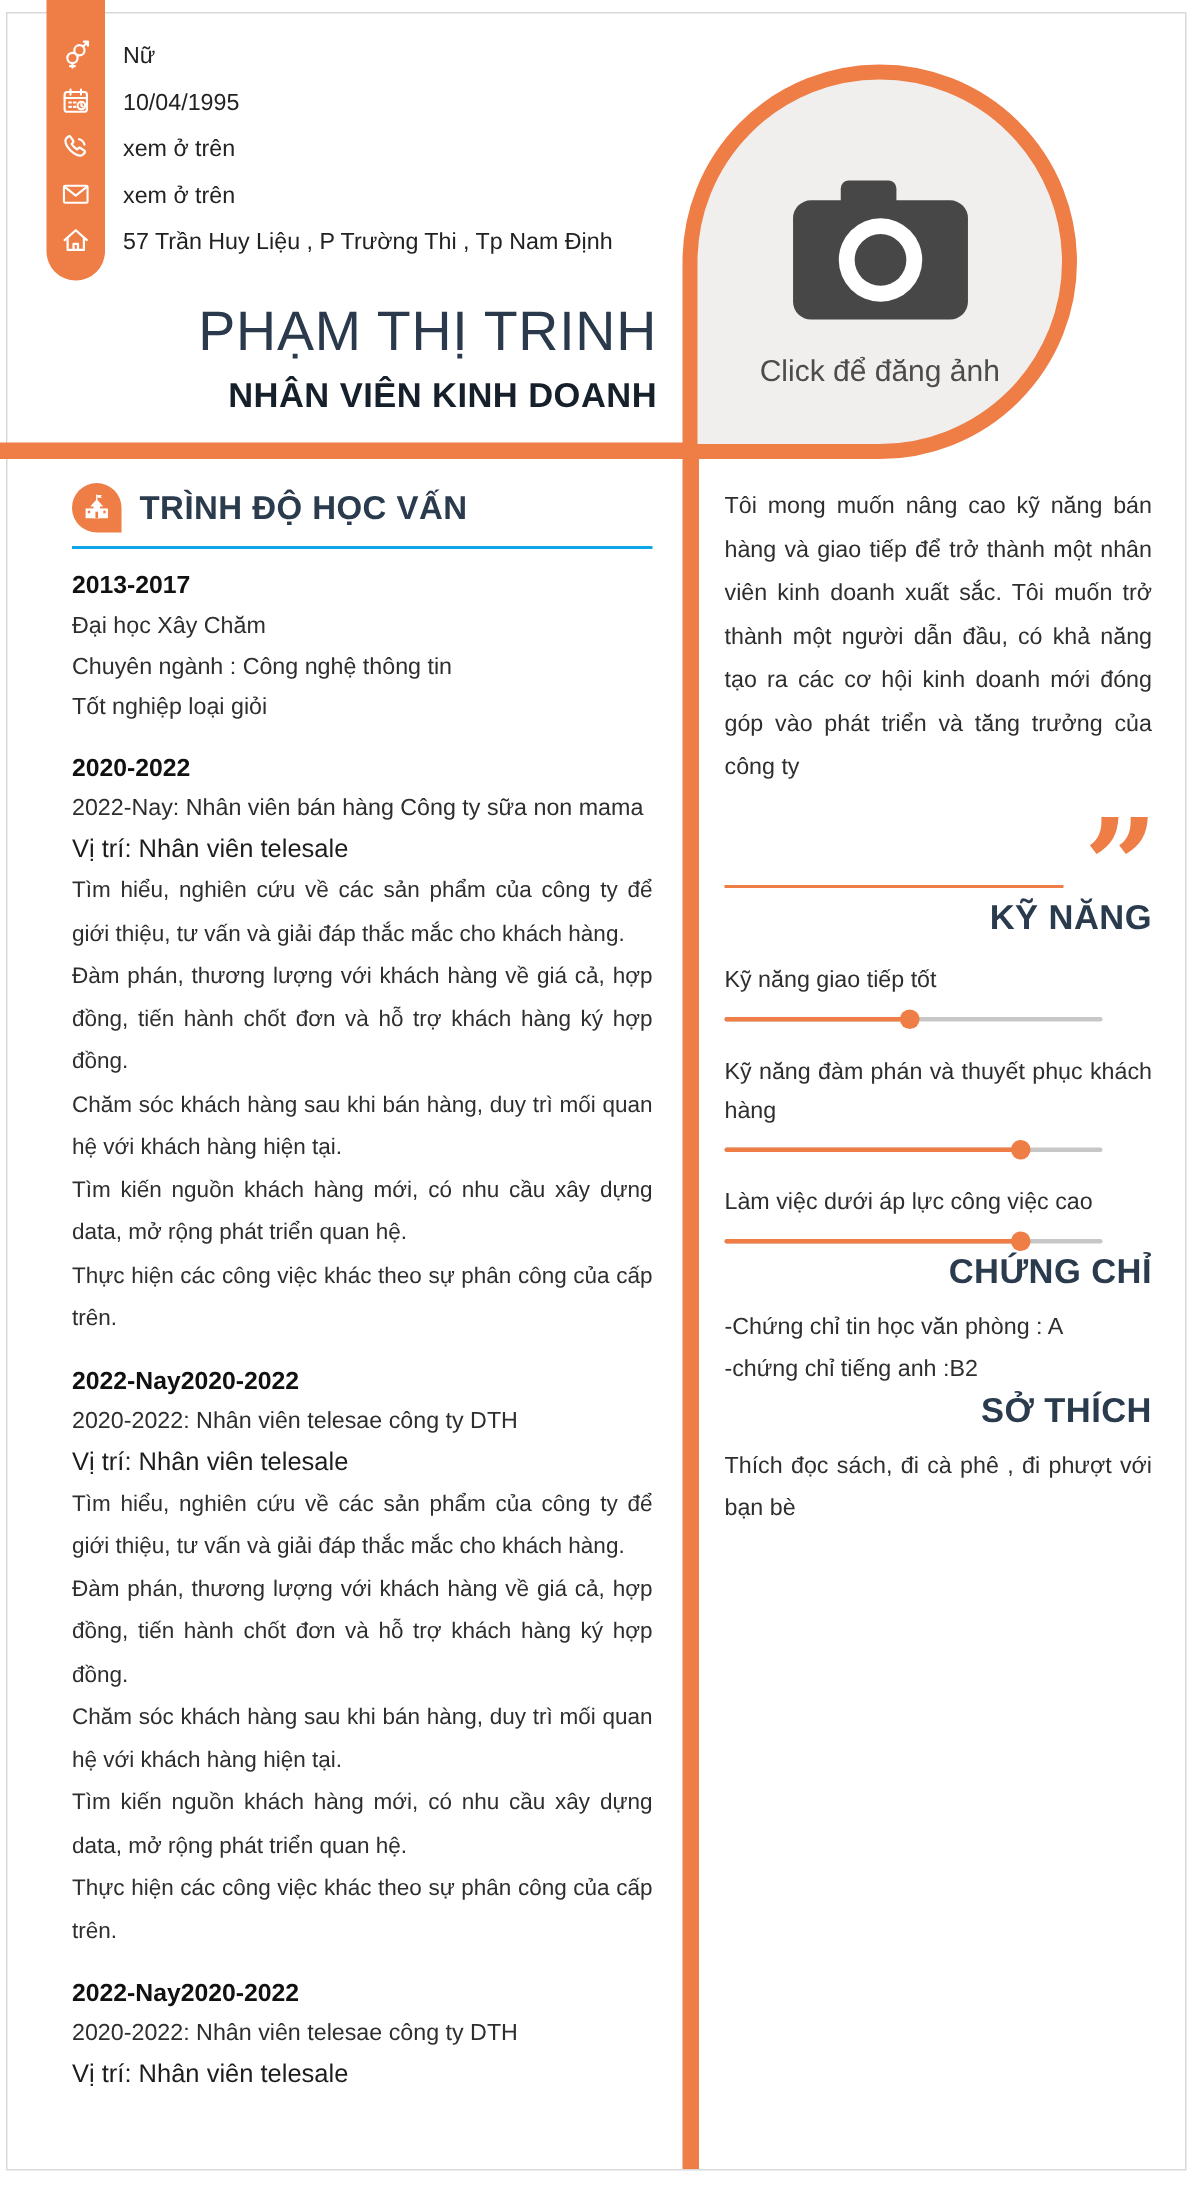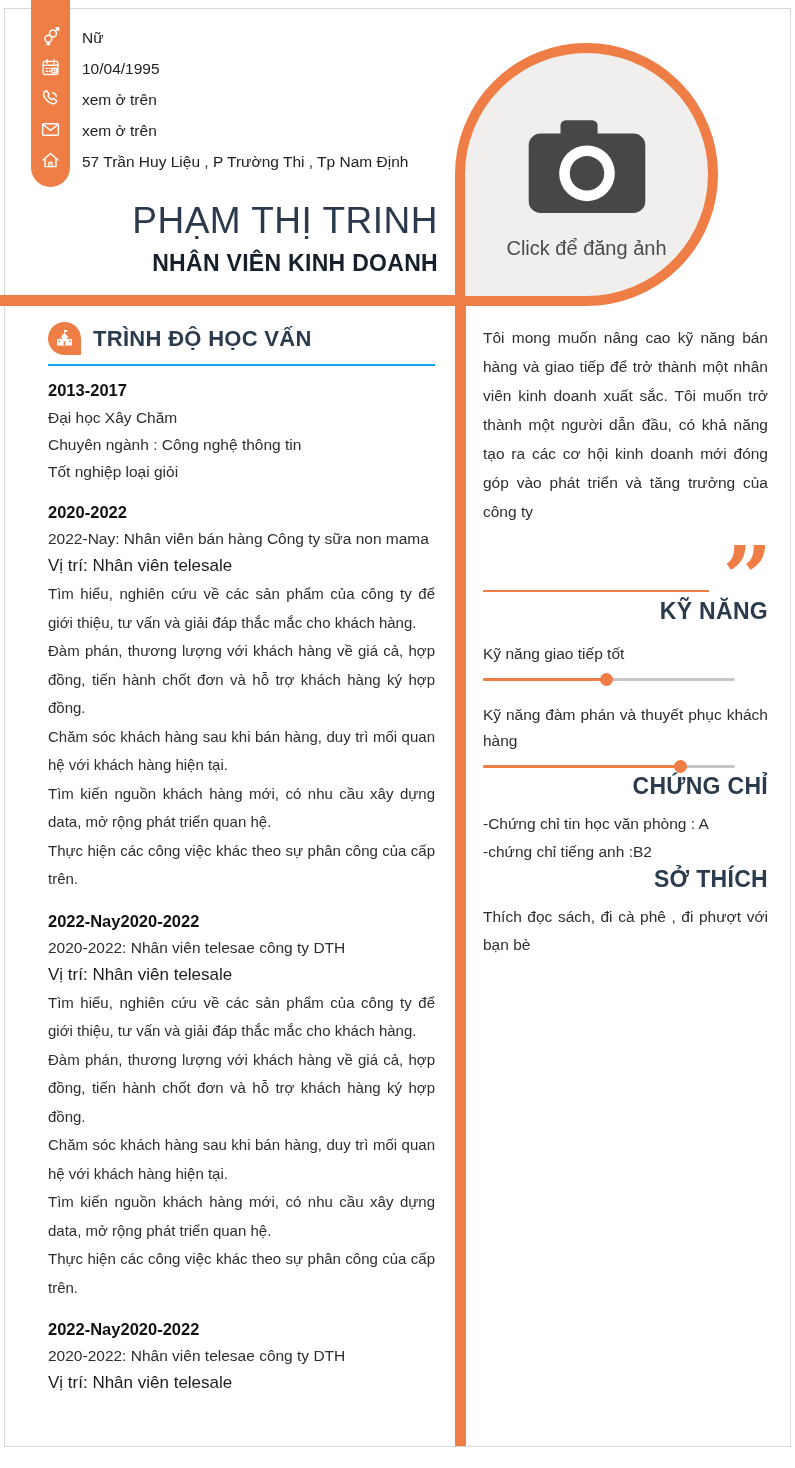--- a/index.html
+++ b/index.html
@@ -234,20 +234,28 @@
     </div>
   </div>
   <div class="skill">
     <div class="skill-label">Kỹ năng đàm phán và thuyết phục khách hàng</div>
     <div class="slider">
       <div class="sl-track"></div>
       <div class="sl-fill" style="width: calc(78% - 25.74px);"></div>
       <div class="sl-dot" style="left: calc(78% - 31.74px);"></div>
     </div>
   </div>
+  <div class="skill">
+    <div class="skill-label">Làm việc dưới áp lực công việc cao</div>
+    <div class="slider">
+      <div class="sl-track"></div>
+      <div class="sl-fill" style="width: calc(78% - 25.74px);"></div>
+      <div class="sl-dot" style="left: calc(78% - 31.74px);"></div>
+    </div>
+  </div>
 
   <div class="r-heading">CHỨNG CHỈ</div>
   <div class="certs">
     <div class="cert-line">-Chứng chỉ tin học văn phòng : A</div>
     <div class="cert-line">-chứng chỉ tiếng anh :B2</div>
   </div>
 
   <div class="r-heading">SỞ THÍCH</div>
   <div class="hobby-text">Thích đọc sách,  đi cà phê , đi phượt với bạn bè</div>
 </div>

